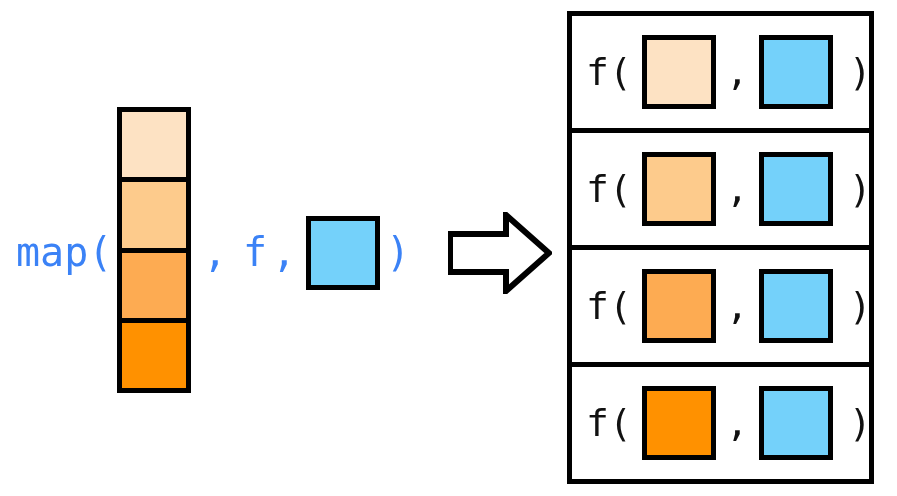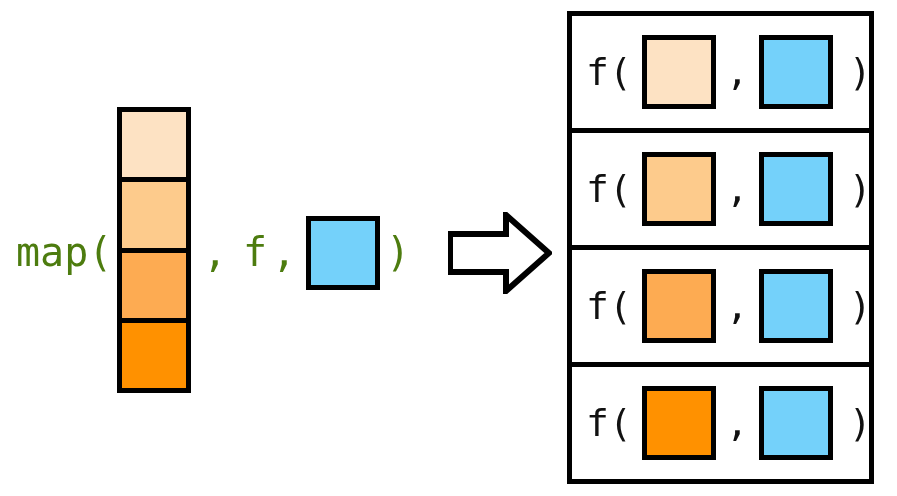--- a/index.html
+++ b/index.html
@@ -19,21 +19,21 @@
   
   .sq {
     box-sizing: border-box;
     border: 5px solid #000000;
     background: #ffffff;
   }
 
   
   .expr-text {
     position: absolute;
-    color: #4d7c0f;
+    color: #3b82f6;
     font-size: 40px;
     line-height: 1;
     white-space: pre;
     font-family: "DejaVu Sans Mono", "Liberation Mono", monospace;
   }
 
   #map-label   { left: 16px;  top: 232px; }
   #comma-one   { left: 203px; top: 232px; }
   #f-label     { left: 243px; top: 232px; }
   #comma-two   { left: 272px; top: 232px; }

